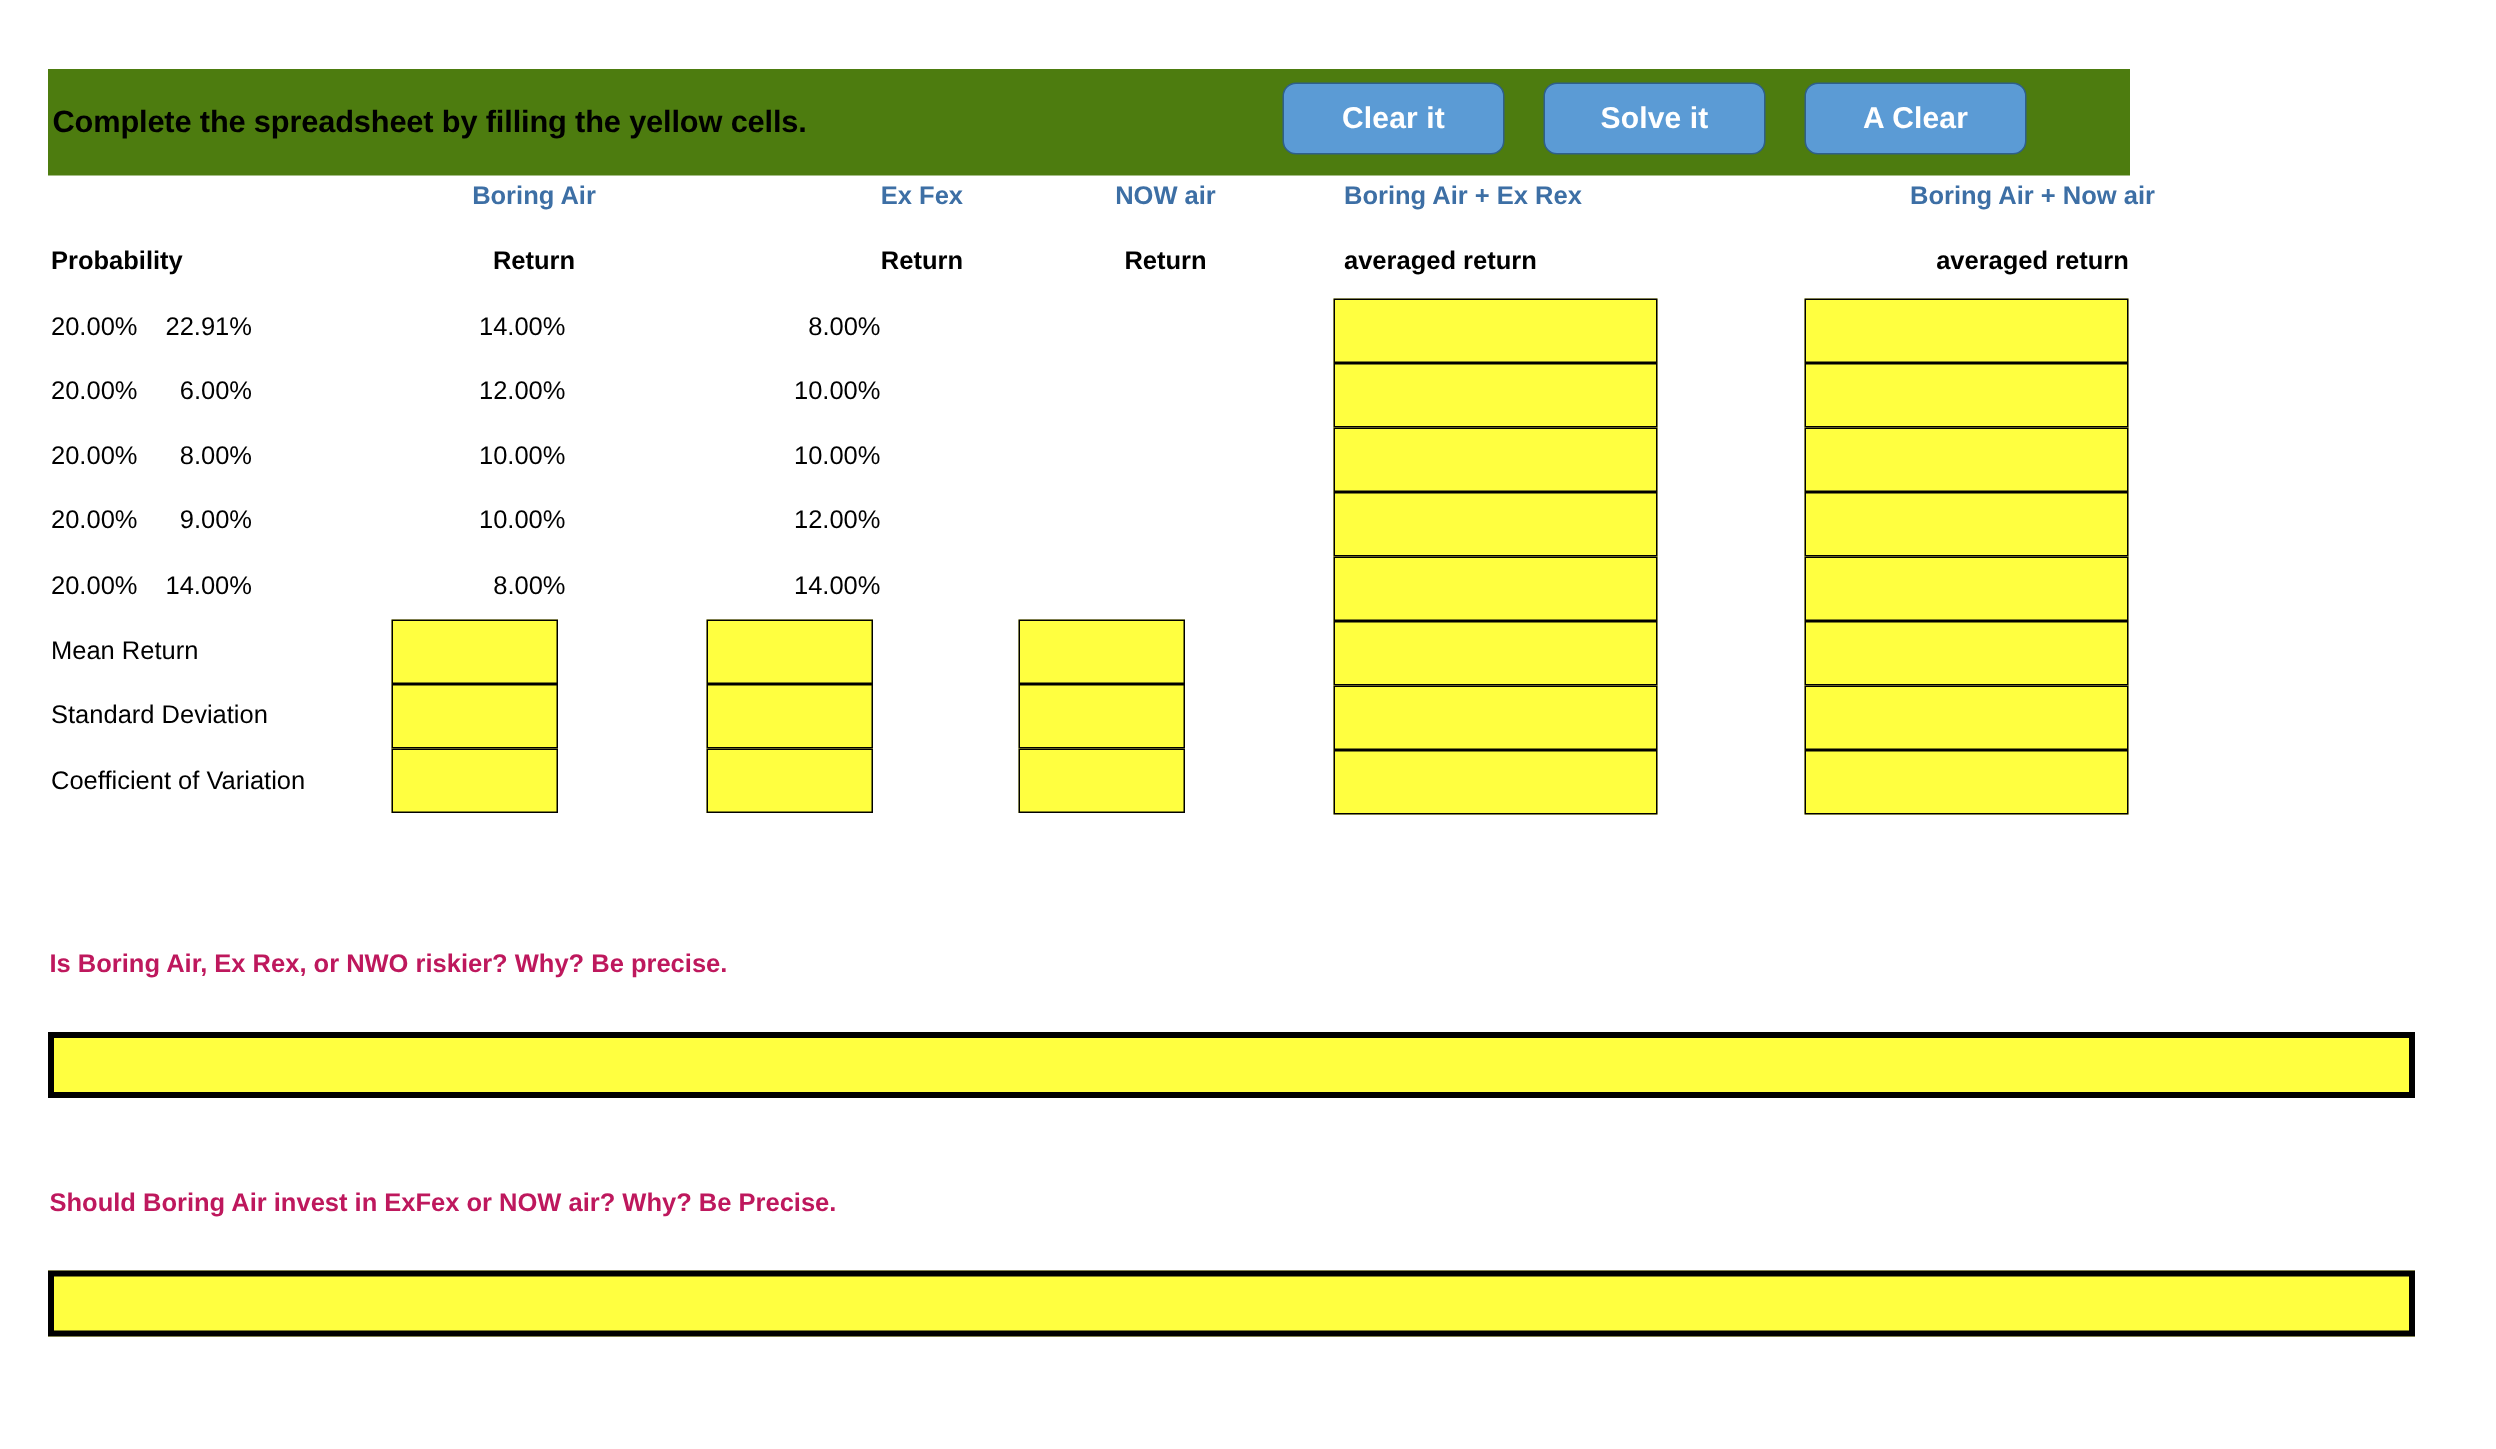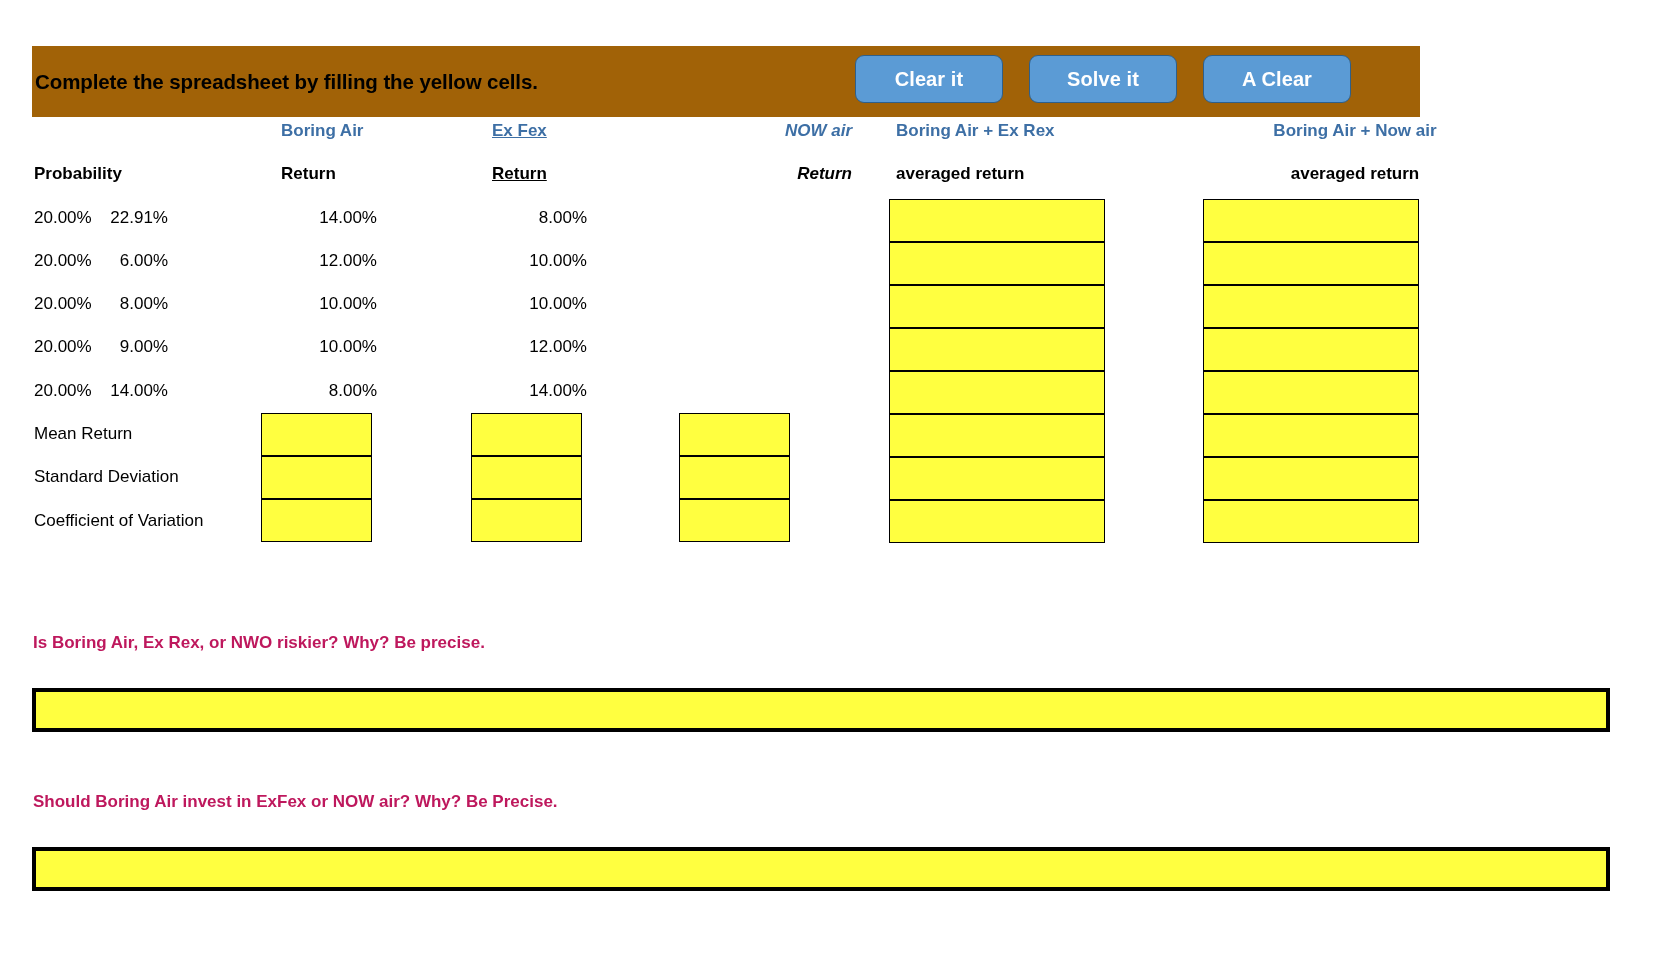--- a/index.html
+++ b/index.html
@@ -17,21 +17,21 @@
     overflow: hidden;
   }
 
   
   #header-band {
     position: absolute;
     left: 32px;
     top: 46px;
     width: 1388px;
     height: 71px;
-    background: #a16207;
+    background: #4d7c0f;
     display: flex;
     align-items: center;
   }
   #header-title {
     font-size: 20.5px;
     font-weight: bold;
     color: #000000;
     margin-left: 3px;
     white-space: nowrap;
     letter-spacing: -0.1px;
@@ -88,23 +88,23 @@
     font-size: 17px;
   }
 
   
   .c-prob  { left: 2px;   text-align: left; }
   .c1-r    { right: 1264px; }
   .c2-r    { right: 1055px; }
   .c3-r    { right: 845px;  }
 
   
-  .h1 { left: 249px; width: 150px; }
-  .h2 { left: 460px; width: 150px; text-align: left; text-decoration: underline; }
-  .h3 { left: 670px; width: 150px; text-align: right; font-style: italic; }
+  .h1 { left: 249px; width: 150px; text-align: center; }
+  .h2 { left: 460px; width: 150px; text-align: right; }
+  .h3 { left: 670px; width: 150px; text-align: center; }
   .h4 { left: 864px; width: 310px; text-align: left; }
   .h5 { left: 1168px; width: 310px; text-align: center; }
 
   
   .ycell {
     position: absolute;
     background: #ffff40;
     border: 1.7px solid #000000;
     box-sizing: border-box;
     cursor: text;

